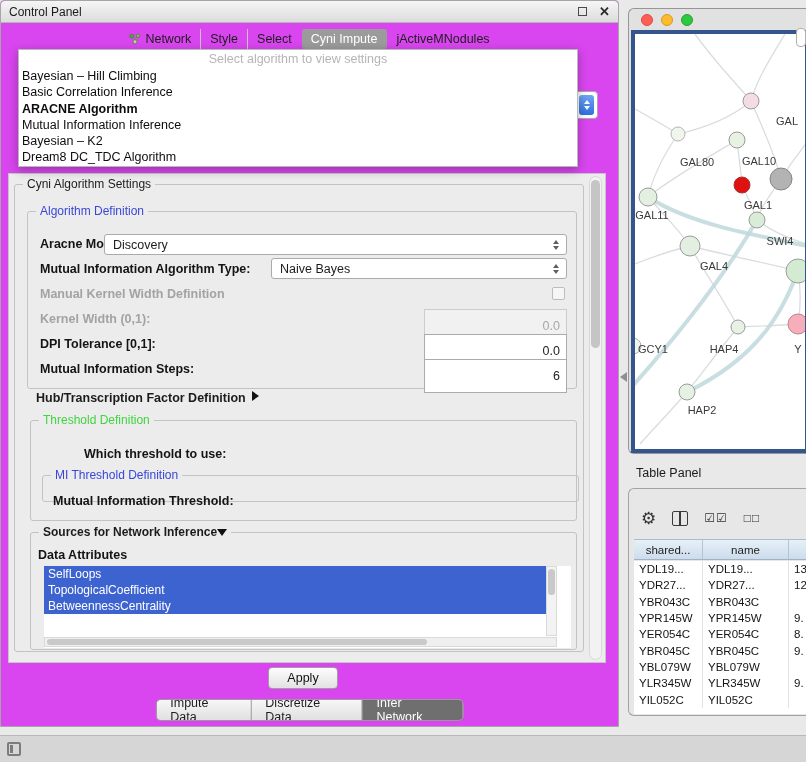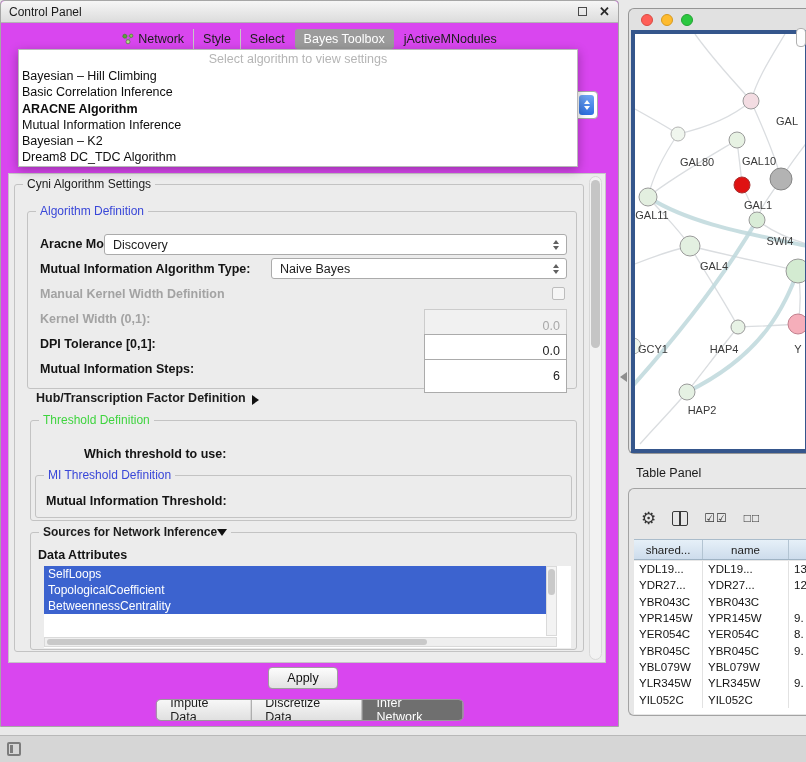--- a/index.html
+++ b/index.html
@@ -44,21 +44,21 @@
   .carrows{width:13px;display:flex;flex-direction:column;align-items:center;justify-content:center;gap:2px}
   .tri-up{width:0;height:0;border-left:3.5px solid transparent;border-right:3.5px solid transparent;border-bottom:4.5px solid #606060}
   .tri-dn{width:0;height:0;border-left:3.5px solid transparent;border-right:3.5px solid transparent;border-top:4.5px solid #606060}
   .tri-up.w{border-bottom-color:#fff}
   .tri-dn.w{border-top-color:#fff}
   .field{position:absolute;height:20px;background:#fff;border:1px solid #ababab;display:flex;align-items:center;justify-content:flex-end;padding:16px 6px;font-size:12.5px}
   .field.disabled{background:#f1f1f1;border-color:#cccccc}
   .field.disabled .fval{color:#a8a8a8}
   .cb{position:absolute;width:13px;height:13px;border:1px solid #bdbdbd;background:#f6f6f6;border-radius:2px}
 
-  .hub{position:absolute;display:flex;align-items:flex-end;gap:6px}
+  .hub{position:absolute;display:flex;align-items:flex-start;gap:6px}
   .hub-lbl{font-weight:bold;font-size:12.5px}
   .caret-right{width:0;height:0;border-top:5px solid transparent;border-bottom:5px solid transparent;border-left:7px solid #111}
   .caret-down{width:0;height:0;border-left:5px solid transparent;border-right:5px solid transparent;border-top:7px solid #111}
   .legend-flex{display:flex;align-items:center;}
 
   .attr-list{position:absolute;background:#fff}
   .attr-rows{position:absolute;left:0;top:0;width:502px}
   .attr-row{height:16px;line-height:16px;background:#3c63cf;color:#fff;font-size:12px;padding-left:4px;white-space:nowrap;overflow:hidden}
   .sb-vlist{position:absolute;left:502px;top:0;width:11px;height:70px;background:#f3f3f3;border:1px solid #dadada}
   .sb-vlist .thumb{position:absolute;left:1px;right:1px;top:2px;height:26px;background:#c9c9c9;border-radius:4px}
@@ -133,21 +133,21 @@
         </span>
         <span class="tablabel">Network</span>
       </div>
       <div class="tab">
         <span class="tablabel">Style</span>
       </div>
       <div class="tab">
         <span class="tablabel">Select</span>
       </div>
       <div class="tab sel">
-        <span class="tablabel">Bayes Toolbox</span>
+        <span class="tablabel">Cyni Impute</span>
       </div>
       <div class="tab">
         <span class="tablabel">jActiveMNodules</span>
       </div>
     </div>
 
   <div class="combo-frag">
     <span class="frag-pill">
       <span class="tri-up w"></span>
         <span class="tri-dn w"></span>
@@ -212,21 +212,21 @@
       <div class="hub" style="left:21px;top:206px">
         <span class="hub-lbl">Hub/Transcription Factor Definition</span>
         <span class="caret-right"></span>
       </div>
 
       <div class="group" style="left:15px;top:235px;width:547px;height:101px">
         <span class="legend green">Threshold Definition</span>
 
         <span class="lbl" style="left:53px;top:26px">Which threshold to use:</span>
 
-        <div class="group" style="left:4px;top:54px;width:537px;height:43px">
+        <div class="group" style="left:11px;top:54px;width:537px;height:27px">
           <span class="legend blue">MI Threshold Definition</span>
           <span class="lbl" style="left:10px;top:18px">Mutual Information Threshold:</span>
         </div>
       </div>
 
       <div class="group" style="left:15px;top:347px;width:547px;height:118px">
         <span class="legend legend-flex bold">
           <span>Sources for Network Inference</span>
           <span class="caret-down"></span>
         </span>

